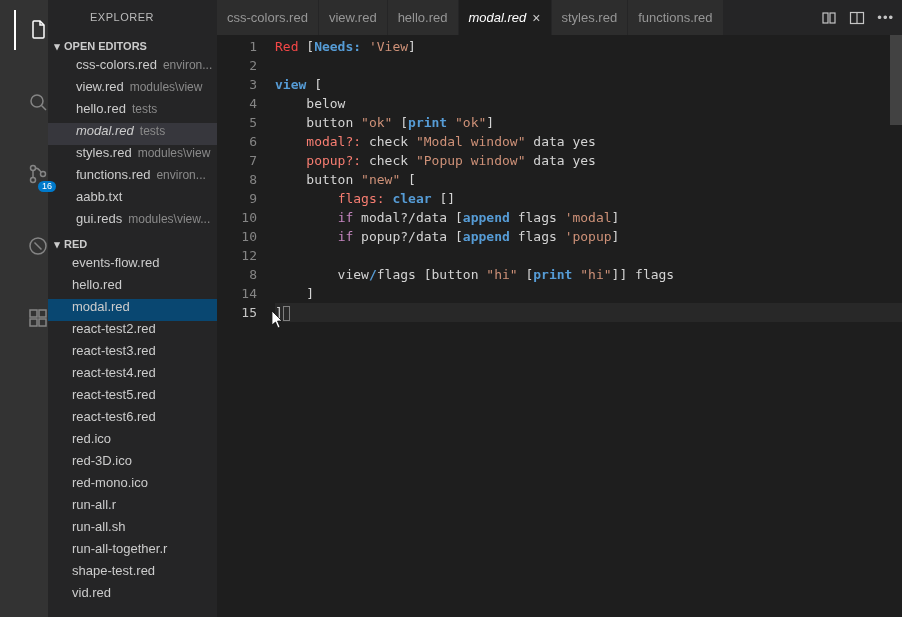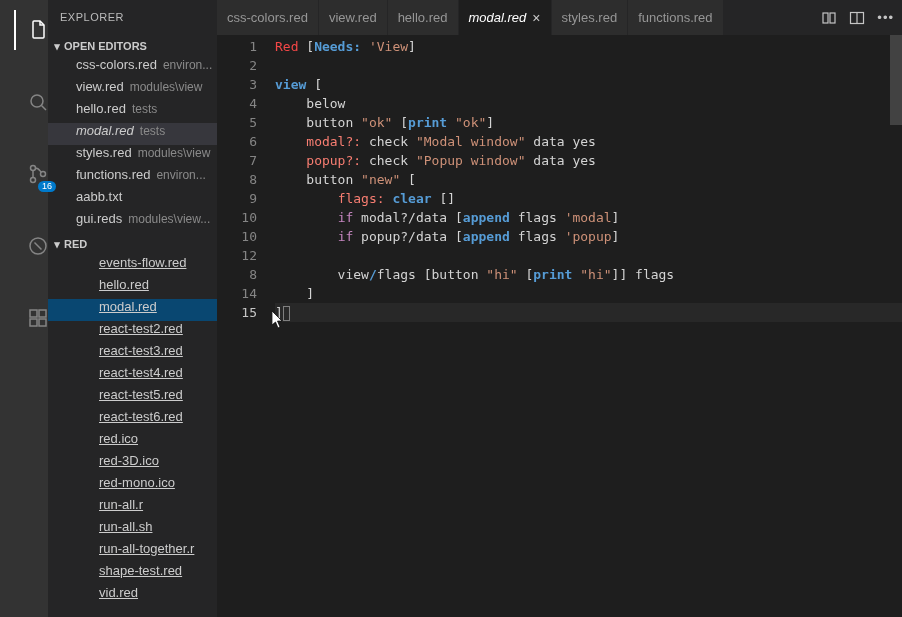--- a/index.html
+++ b/index.html
@@ -42,43 +42,44 @@
   }
   
   .sidebar {
     width: 169px;
     background: #252526;
     display: flex; flex-direction: column;
     overflow: hidden;
   }
   .sidebar-title {
     height: 35px; line-height: 35px;
-    padding-left: 12px;
+    padding-left: 36px;
     font-size: 11px; letter-spacing: 0.5px;
     color: #bbbbbb;
+    margin-left: 6px;
   }
   .section-header {
     display: flex; align-items: center;
     height: 22px; padding-left: 2px;
     font-size: 11px; font-weight: 700;
     color: #cccccc; cursor: pointer;
   }
   .section-header .chev { width: 14px; display: inline-flex; justify-content: center; }
   .file-list { display: flex; flex-direction: column; }
   .file-item {
     display: flex; align-items: baseline;
     height: 22px; padding-left: 28px;
     cursor: pointer; white-space: nowrap; overflow: hidden;
   }
   .file-item.sel-inactive { background: #37373d; }
   .file-item.sel-active { background: #094771; }
   .file-item.modified .fname { font-style: italic; }
   .fname { color: #cccccc; }
   .fdesc { color: #8a8a8a; margin-left: 6px; font-size: 12px; }
-  .explorer-files .file-item { padding-left: 51px; text-decoration: underline; }
+  .explorer-files .file-item { padding-left: 24px; }
   
   .editor-area {
     flex: 1; display: flex; flex-direction: column;
     background: #1e1e1e; position: relative;
   }
   .tab-bar {
     height: 35px; display: flex;
     background: #252526;
     align-items: stretch;
   }

